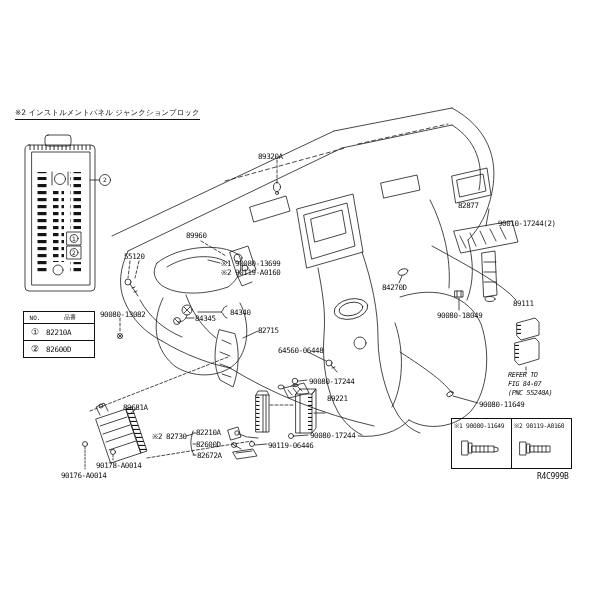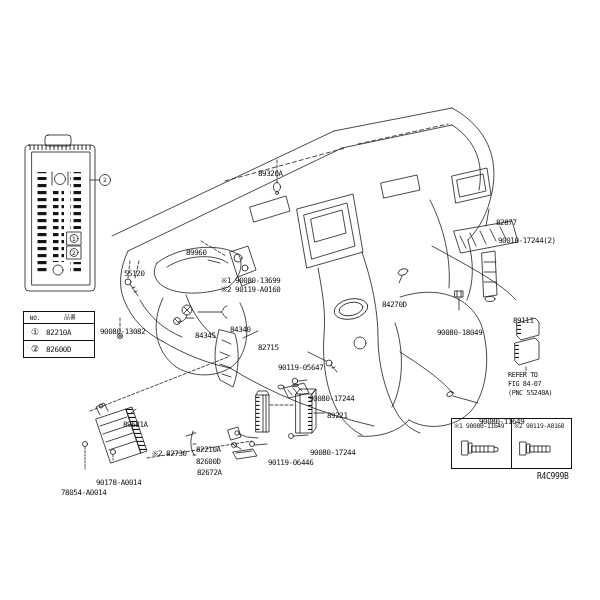--- a/index.html
+++ b/index.html
@@ -1,34 +1,34 @@
 <!DOCTYPE html>
 <html><head>
 <meta charset="utf-8">
 <style>
   html,body{margin:0;padding:0;background:#fff;}
   .canvas{position:relative;width:600px;height:600px;background:#ffffff;overflow:hidden;
           font-family:"DejaVu Sans Mono",monospace;color:#111;}
   .canvas svg{position:absolute;left:0;top:0;}
-  .lbl{position:absolute;font-size:7.5px;letter-spacing:-0.4px;white-space:nowrap;color:#111;margin-top:17px;}
+  .lbl{position:absolute;font-size:7.5px;letter-spacing:-0.4px;white-space:nowrap;color:#111;}
   .caption{position:absolute;left:15px;top:108px;font-size:7.5px;white-space:nowrap;
            border-bottom:1px solid #111;padding-bottom:1px;font-family:"DejaVu Sans",sans-serif;}
   .ref-table{position:absolute;left:23px;top:311px;width:70px;border:1px solid #111;
              background:transparent;font-size:7px;}
   .rt-head{display:flex;height:11px;align-items:center;font-size:6px;}
   .rt-head .c1{width:22px;text-align:center;}
   .rt-head .c2{flex:1;text-align:center;font-family:"DejaVu Sans",sans-serif;}
   .rt-row{display:flex;height:16px;align-items:center;border-top:1px solid #111;}
   .rt-row .c1{width:22px;text-align:center;font-size:9px;line-height:9px;font-family:"DejaVu Sans",sans-serif;}
   .rt-row .c2{flex:1;font-size:7.5px;letter-spacing:-0.3px;}
   .fast-table{position:absolute;left:451px;top:418px;width:119px;height:49px;border:1px solid #111;
               display:flex;font-size:6.3px;letter-spacing:-0.3px;}
   .ft-cell{width:50%;padding:2px 1px 0 2px;white-space:nowrap;}
   .ft-cell:first-child{border-right:1px solid #111;}
-  .refer{position:absolute;left:508px;top:371px;font-size:6.8px;letter-spacing:-0.4px;line-height:9px;white-space:nowrap;}
+  .refer{position:absolute;left:508px;top:371px;font-size:6.8px;letter-spacing:-0.4px;line-height:9px;white-space:nowrap;font-style:italic;}
   .doccode{position:absolute;left:537px;top:472px;font-size:8px;letter-spacing:-0.3px;}
   .svgtxt{font-family:"DejaVu Sans",sans-serif;font-size:6px;fill:#111;text-anchor:middle;}
 </style>
 </head>
 <body>
 
 <div class="canvas">
 
   <svg width="600" height="600" viewBox="0 0 600 600">
     <defs>
@@ -272,56 +272,57 @@
           <path d="M534,446 v6 M538,446 v6 M542,446 v6 M546,446 v6"></path>
         </g>
       </g>
     </g>
 
     <text x="74" y="240.7" class="svgtxt">1</text>
     <text x="74" y="254.7" class="svgtxt">2</text>
     <text x="105" y="182.4" class="svgtxt">2</text>
   </svg>
 
+  <div class="caption">※2 インストルメントパネル ジャンクションブロック</div>
 
   <div class="ref-table">
     <div class="rt-head">
       <span class="c1">NO.</span>
       <span class="c2">品番</span>
     </div>
     <div class="rt-row">
       <span class="c1">①</span>
       <span class="c2">82210A</span>
     </div>
     <div class="rt-row">
       <span class="c1">②</span>
       <span class="c2">82600D</span>
     </div>
   </div>
 
   <div class="lbl" style="left:258px;top:152px">89320A</div>
-  <div class="lbl" style="left:496px;top:201px">82877</div>
+  <div class="lbl" style="left:458px;top:201px">82877</div>
   <div class="lbl" style="left:498px;top:219px">90010-17244(2)</div>
   <div class="lbl" style="left:186px;top:231px">89960</div>
   <div class="lbl" style="left:124px;top:252px">55120</div>
   <div class="lbl" style="left:221px;top:258px">※1 90080-13699</div>
   <div class="lbl" style="left:221px;top:267px">※2 90119-A0160</div>
   <div class="lbl" style="left:382px;top:283px">84270D</div>
   <div class="lbl" style="left:100px;top:310px">90080-13082</div>
   <div class="lbl" style="left:230px;top:308px">84340</div>
   <div class="lbl" style="left:195px;top:314px">84345</div>
   <div class="lbl" style="left:258px;top:326px">82715</div>
-  <div class="lbl" style="left:278px;top:346px">90119-05647</div>
+  <div class="lbl" style="left:278px;top:346px">64560-06448</div>
   <div class="lbl" style="left:309px;top:377px">90080-17244</div>
   <div class="lbl" style="left:327px;top:394px">89221</div>
   <div class="lbl" style="left:310px;top:431px">90080-17244</div>
   <div class="lbl" style="left:268px;top:441px">90119-06446</div>
   <div class="lbl" style="left:123px;top:403px">89681A</div>
   <div class="lbl" style="left:96px;top:461px">90178-A0014</div>
-  <div class="lbl" style="left:61px;top:471px">78054-A0014</div>
+  <div class="lbl" style="left:61px;top:471px">90176-A0014</div>
   <div class="lbl" style="left:152px;top:431px">※2 82730</div>
   <div class="lbl" style="left:196px;top:428px">82210A</div>
   <div class="lbl" style="left:196px;top:440px">82600D</div>
   <div class="lbl" style="left:197px;top:451px">82672A</div>
   <div class="lbl" style="left:513px;top:299px">89111</div>
   <div class="lbl" style="left:437px;top:311px">90080-18049</div>
   <div class="lbl" style="left:479px;top:400px">90080-11649</div>
 
   <div class="refer">
     <div>REFER TO</div>

